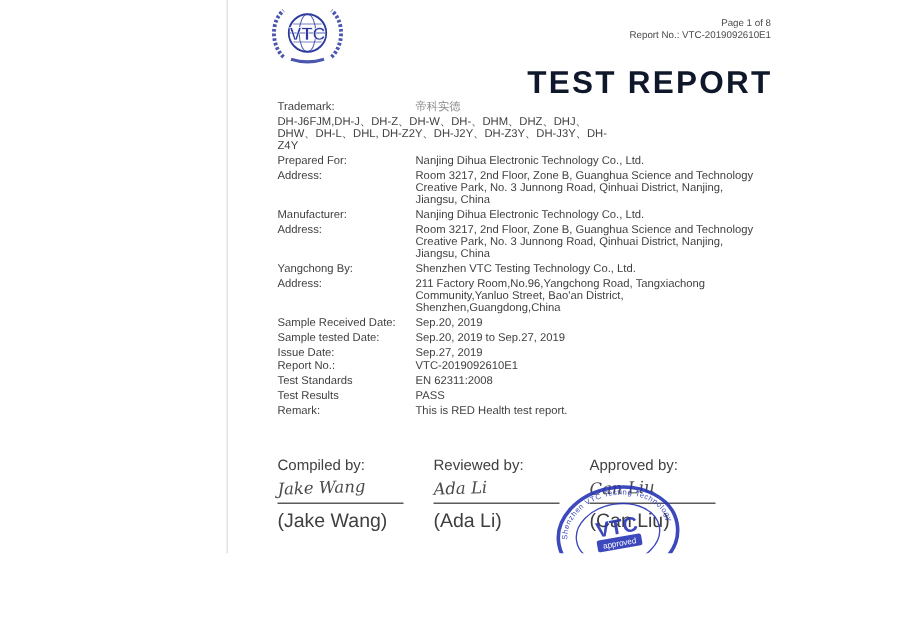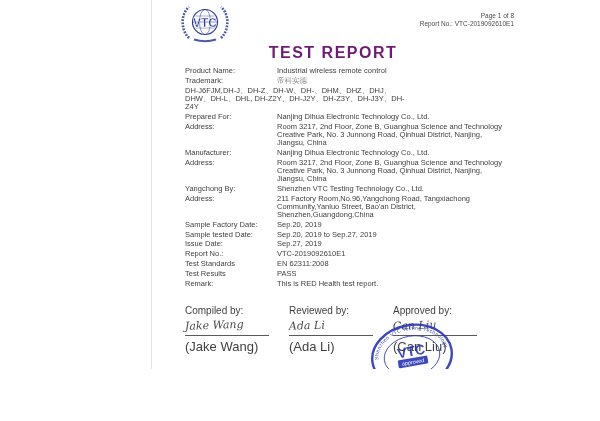--- a/index.html
+++ b/index.html
@@ -4,22 +4,22 @@
 <style>
   html,body{margin:0;padding:0;background:#ffffff;}
   .page{
     position:relative;width:600px;height:369px;background:#ffffff;overflow:hidden;
     font-family:"Liberation Sans", sans-serif;color:#3d3d3d;
   }
   .page-edge{position:absolute;left:151px;top:0;width:1px;height:421px;background:#e2e2e6;}
   
   .logo-wrap{position:absolute;left:179px;top:3px;width:52px;height:40px;}
   .header-right{position:absolute;top:12px;right:86px;text-align:right;font-size:6.5px;line-height:1.3;color:#4c4c4c;}
-  .doc-title{position:absolute;top:44px;left:151px;width:364px;text-align:center;
-    font-size:16px;font-weight:bold;letter-spacing:1.5px;color:#701a75;}
+  .doc-title{position:absolute;top:44px;left:151px;width:364px;text-align:right;
+    font-size:21px;font-weight:bold;letter-spacing:1.5px;color:#0f172a;}
   
   .report-table{position:absolute;left:185px;top:67px;width:330px;}
   .row{display:flex;margin-bottom:1.6px;}
   .cell{font-size:7.5px;line-height:8.2px;}
   .cell.label{width:92px;flex:0 0 92px;color:#3f3f3f;}
   .cell.value{width:230px;flex:0 0 230px;color:#3f3f3f;}
   .cell.value.cn{color:#8a8a8a;}
   
   .sig-block{position:absolute;left:185px;top:305px;width:332px;display:flex;}
   .sig-col{width:104px;flex:0 0 104px;}
@@ -57,24 +57,20 @@
 
   <div class="header-right">
     <div>Page 1 of 8</div>
     <div>Report No.: VTC-2019092610E1</div>
   </div>
 
   <div class="doc-title">TEST REPORT</div>
 
   <div class="report-table">
     <div class="row">
-      <div class="cell label">Product Name:</div>
-      <div class="cell value">Industrial wireless remote control</div>
-    </div>
-    <div class="row">
       <div class="cell label">Trademark:</div>
       <div class="cell value cn">帝科实德</div>
     </div>
     <div class="row">
       <div class="cell value">DH-J6FJM,DH-J、DH-Z、DH-W、DH-、DHM、DHZ、DHJ、DHW、DH-L、DHL, DH-Z2Y、DH-J2Y、DH-Z3Y、DH-J3Y、DH-Z4Y</div>
     </div>
     <div class="row">
       <div class="cell label">Prepared For:</div>
       <div class="cell value">Nanjing Dihua Electronic Technology Co., Ltd.</div>
     </div>
@@ -92,21 +88,21 @@
     </div>
     <div class="row">
       <div class="cell label">Yangchong By:</div>
       <div class="cell value">Shenzhen VTC Testing Technology Co., Ltd.</div>
     </div>
     <div class="row">
       <div class="cell label">Address:</div>
       <div class="cell value">211 Factory Room,No.96,Yangchong Road, Tangxiachong Community,Yanluo Street, Bao'an District, Shenzhen,Guangdong,China</div>
     </div>
     <div class="row">
-      <div class="cell label">Sample Factory Date:</div>
+      <div class="cell label">Sample Received Date:</div>
       <div class="cell value">Sep.20, 2019</div>
     </div>
     <div class="row">
       <div class="cell label">Sample tested Date:</div>
       <div class="cell value">Sep.20, 2019 to Sep.27, 2019</div>
     </div>
     <div class="row">
       <div class="cell label">Issue Date:</div>
       <div class="cell value">Sep.27, 2019</div>
     </div>

